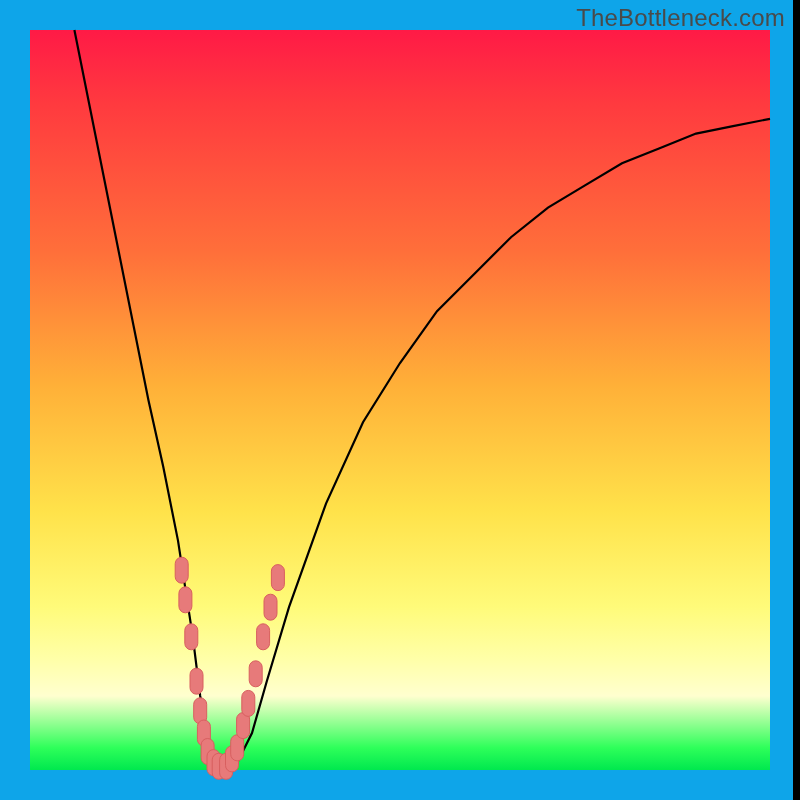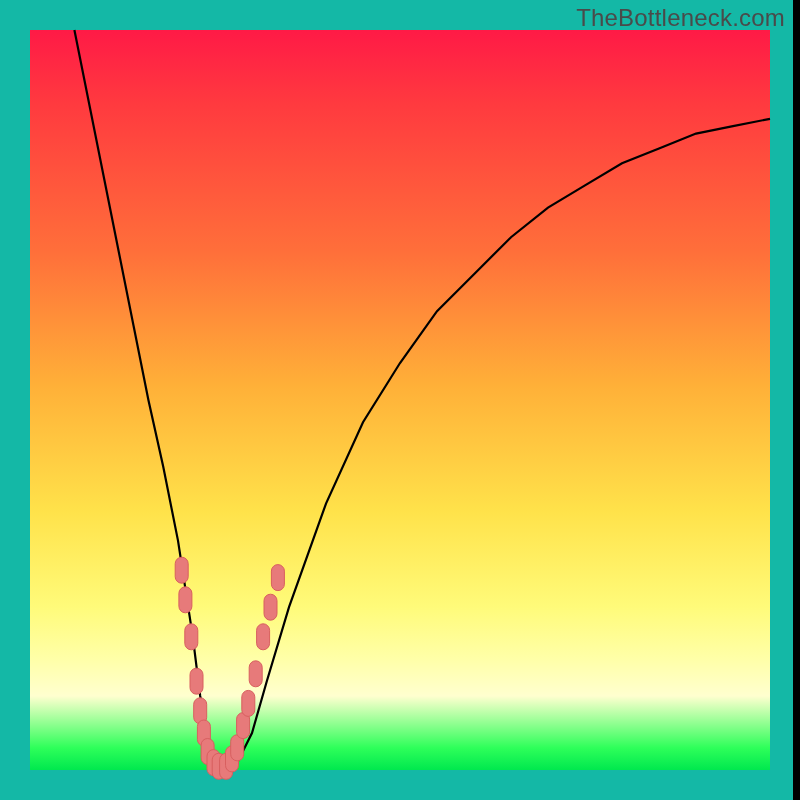--- a/index.html
+++ b/index.html
@@ -10,21 +10,21 @@
     overflow: hidden;
     background: #000;
     font-family: Arial, Helvetica, sans-serif;
   }
   .frame {
     position: absolute;
     top: 0;
     left: 0;
     width: 793px;
     height: 800px;
-    background: #14b8a6;
+    background: #0ea5e9;
   }
   .plot {
     position: absolute;
     top: 30px;
     left: 30px;
     width: 740px;
     height: 740px;
     
     background: linear-gradient(
       to bottom,

